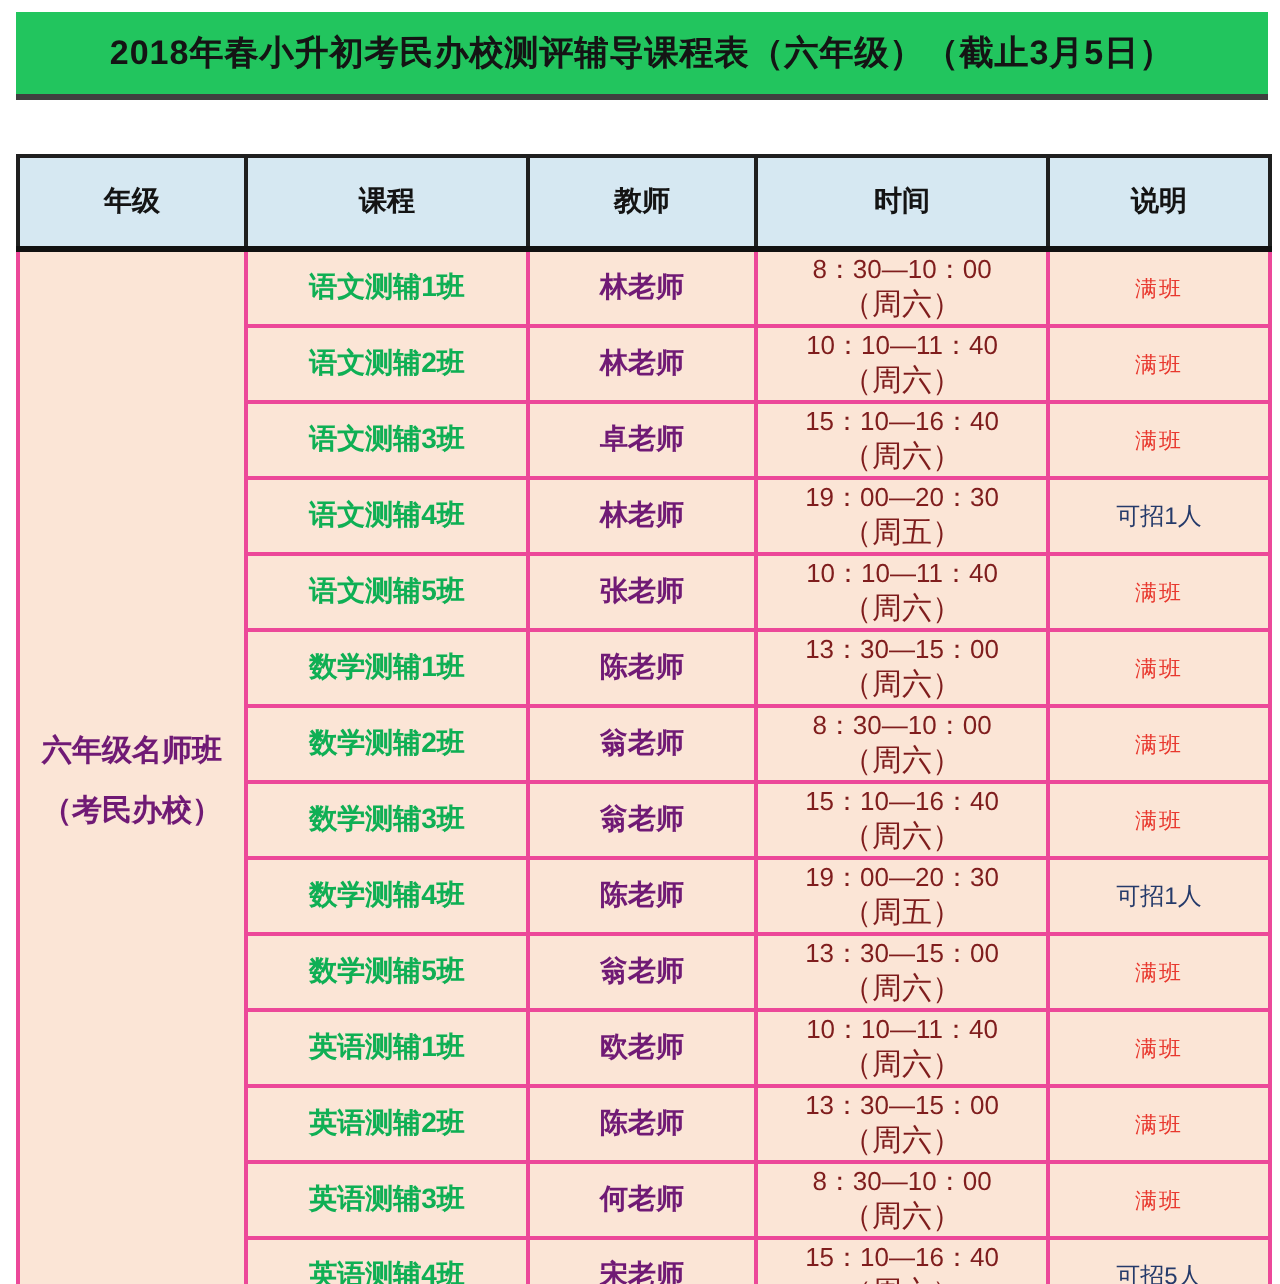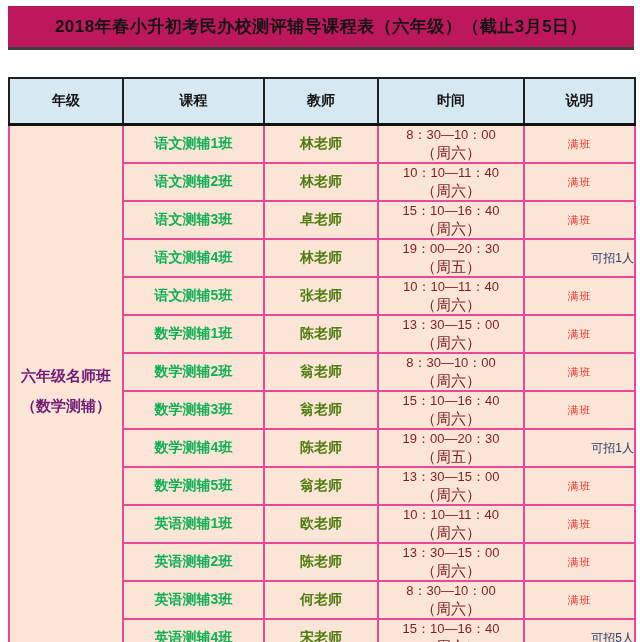--- a/index.html
+++ b/index.html
@@ -3,21 +3,21 @@
 <meta charset="utf-8">
 <style>
   html,body{margin:0;padding:0;}
   body{
     width:640px;height:642px;background:#ffffff;
     font-family:"Liberation Sans","DejaVu Sans",sans-serif;
     position:relative;overflow:hidden;
   }
   .sheet{position:absolute;left:8px;top:6px;width:626px;}
   .title{
-    background:#be185d;height:41px;border-bottom:3px solid #3f3f3f;
+    background:#22c55e;height:41px;border-bottom:3px solid #3f3f3f;
     display:flex;align-items:center;justify-content:center;
     font-size:17px;font-weight:800;color:#141414;letter-spacing:.5px;
   }
   table{
     border-collapse:collapse;width:100%;table-layout:fixed;
     background:#fbe5d6;border:2px solid #1f1f1f;border-bottom:4px solid #000;margin-top:27px;
   }
   col.c-grade{width:114px;}
   col.c-course{width:141px;}
   col.c-teacher{width:114px;}
@@ -29,26 +29,26 @@
   }
   td{
     border:2px solid #ec4899;text-align:center;vertical-align:middle;
     height:36px;padding:0;
   }
   td.grade{
     color:#701a75;font-weight:700;font-size:15px;line-height:2.0;
     background:#fbe5d6;
   }
   td.course{color:#0faf54;font-weight:700;font-size:14px;}
-  td.teacher{color:#4d7c0f;font-weight:700;font-size:14px;}
+  td.teacher{color:#701a75;font-weight:700;font-size:14px;}
   td.time{color:#7f1d1d;}
   .time-main{font-size:13px;font-weight:500;line-height:1.35;}
   .time-day{font-size:15px;line-height:1.2;}
   td.note-full{color:#e8382e;font-size:11px;font-weight:400;letter-spacing:1px;}
-  td.note-open{color:#253a6a;font-size:12px;font-weight:500;text-align:right;}
+  td.note-open{color:#253a6a;font-size:12px;font-weight:500;}
 </style>
 </head>
 <body>
 
 <div class="sheet">
   <div class="title">2018年春小升初考民办校测评辅导课程表（六年级）（截止3月5日）</div>
 
   <table>
     <colgroup>
       <col class="c-grade">
@@ -63,21 +63,21 @@
         <th>课程</th>
         <th>教师</th>
         <th>时间</th>
         <th>说明</th>
       </tr>
     </thead>
     <tbody>
       <tr>
         <td class="grade" rowspan="14">
           <div>六年级名师班</div>
-          <div>（数学测辅）</div>
+          <div>（考民办校）</div>
         </td>
         <td class="course">语文测辅1班</td>
         <td class="teacher">林老师</td>
         <td class="time">
           <div class="time-main">8：30—10：00</div>
           <div class="time-day">（周六）</div>
         </td>
         <td class="note-full">满班</td>
       </tr>
       <tr>

